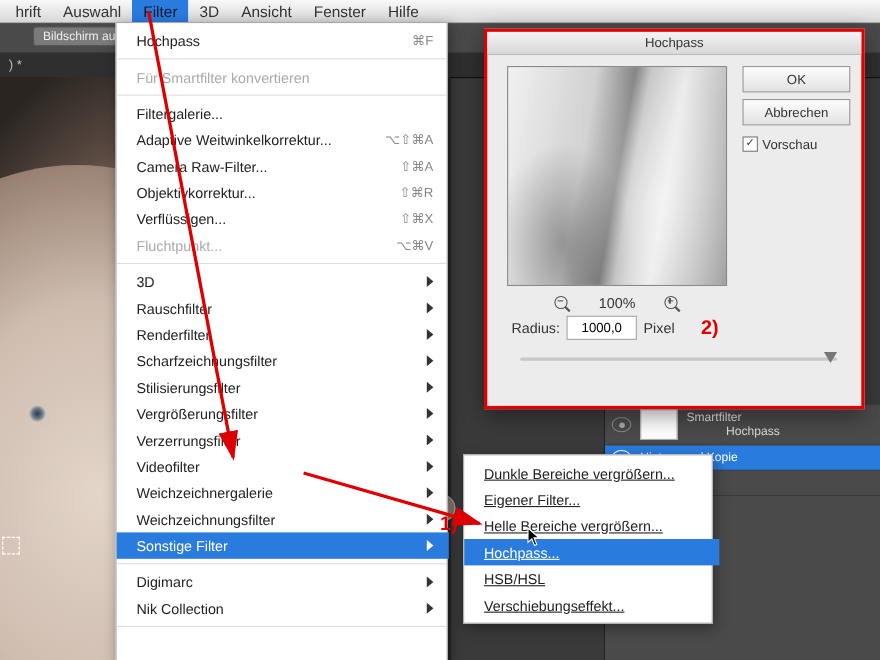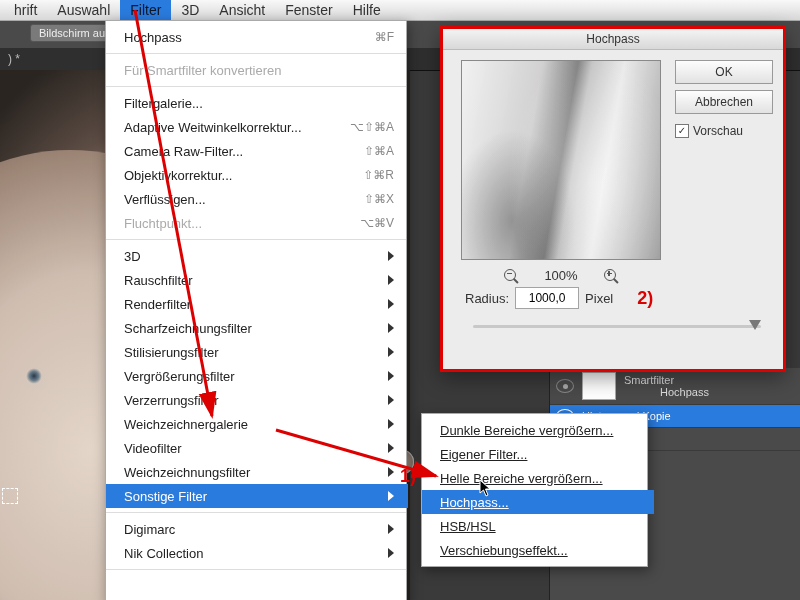--- a/index.html
+++ b/index.html
@@ -369,25 +369,25 @@
     </div>
   <div class="item">
       <span>Vergrößerungsfilter</span>
       <span class="arrow"></span>
     </div>
   <div class="item">
       <span>Verzerrungsfilter</span>
       <span class="arrow"></span>
     </div>
   <div class="item">
+      <span>Videofilter</span>
+      <span class="arrow"></span>
+    </div>
+  <div class="item">
       <span>Weichzeichnergalerie</span>
-      <span class="arrow"></span>
-    </div>
-  <div class="item">
-      <span>Videofilter</span>
       <span class="arrow"></span>
     </div>
   <div class="item">
       <span>Weichzeichnungsfilter</span>
       <span class="arrow"></span>
     </div>
   <div class="item hl">
       <span>Sonstige Filter</span>
       <span class="arrow"></span>
     </div>

